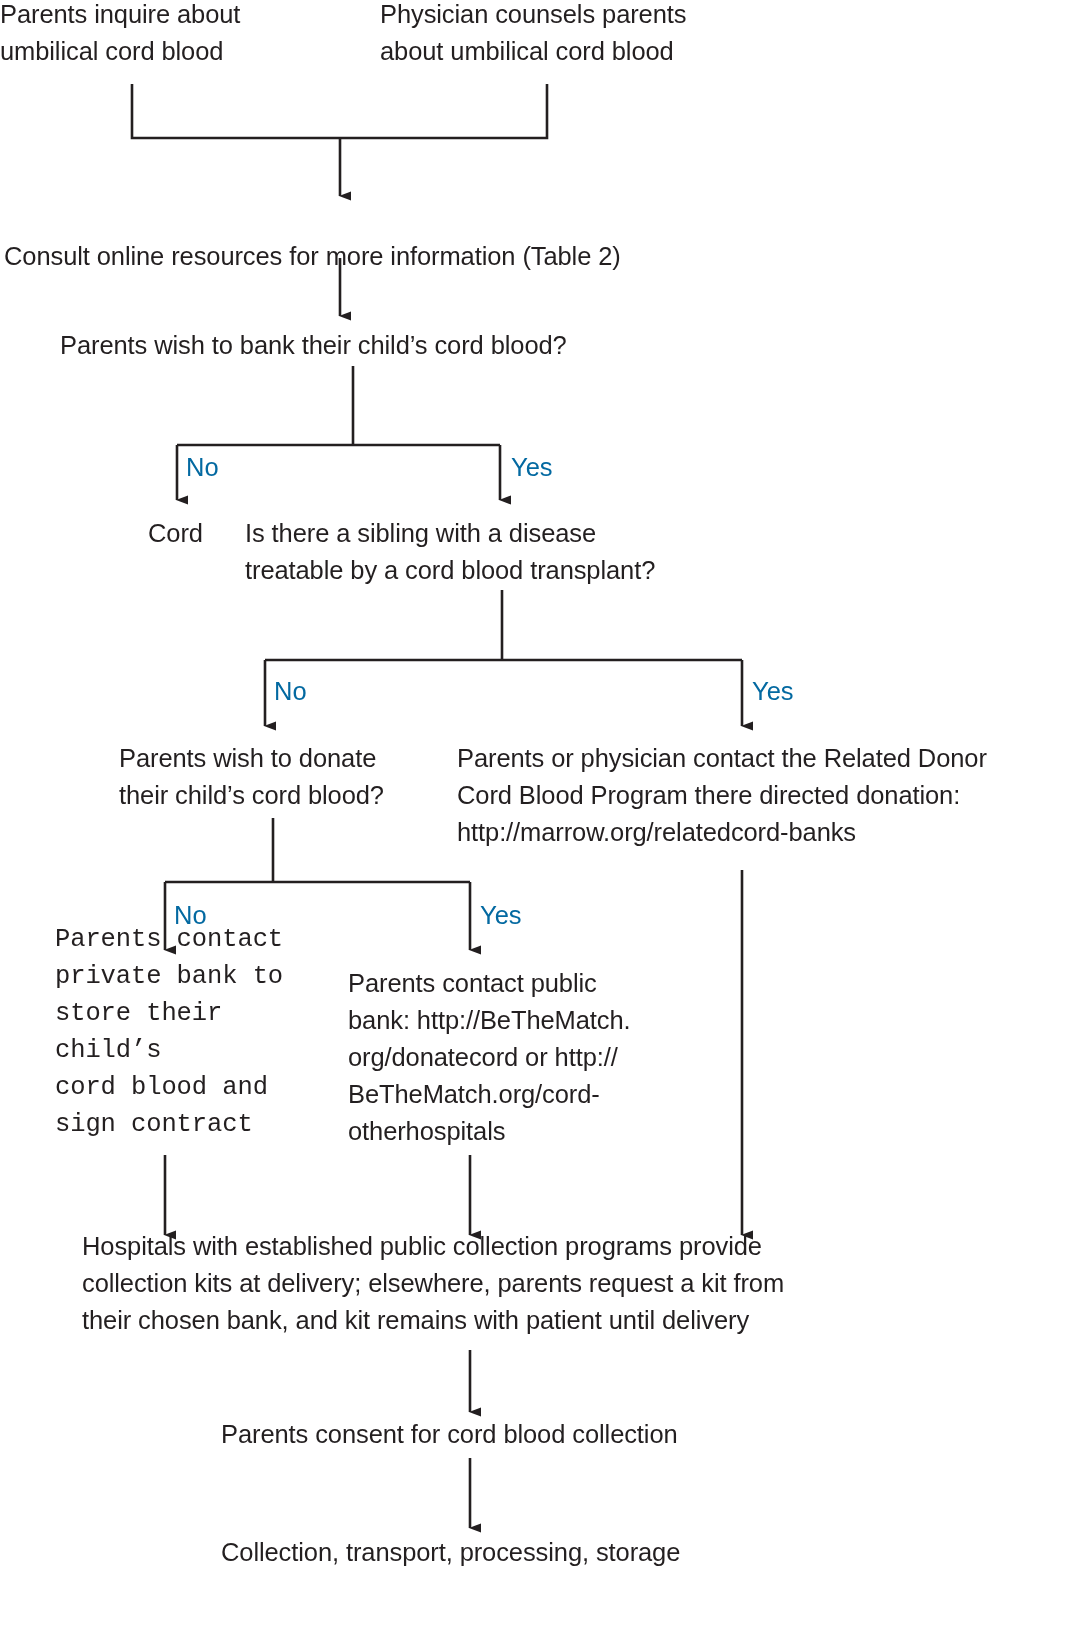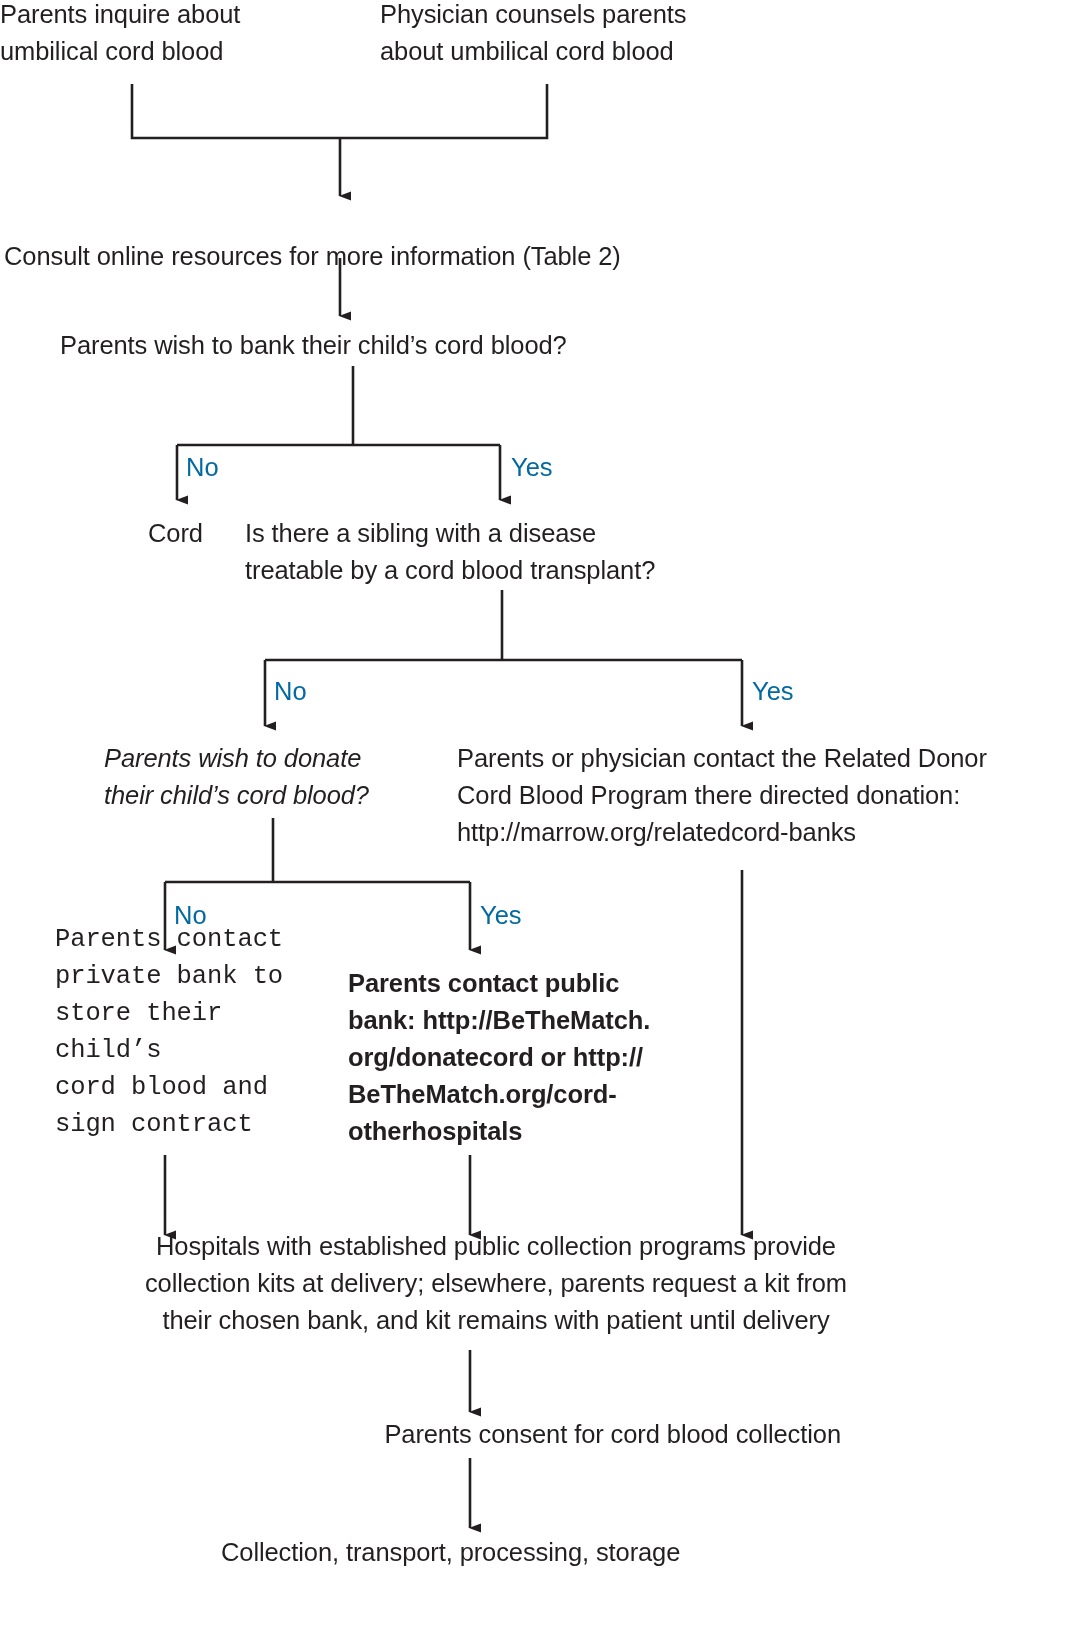--- a/index.html
+++ b/index.html
@@ -90,44 +90,44 @@
 
   <div class="node" style="left:4px; top:207px; width:760px;margin-top:31px;">Consult online resources for more information (Table 2)</div>
 
   <div class="node" style="left:60px; top:327px; width:700px;">Parents wish to bank their child’s cord blood?</div>
 
   <div class="node" style="left:148px; top:515px; width:140px;">Cord</div>
 
   <div class="node" style="left:245px; top:515px; width:560px;">Is there a sibling with a disease
 treatable by a cord blood transplant?</div>
 
-  <div class="node" style="left:104px; top:740px; width:330px;font-style:italic;">Parents wish to donate
+  <div class="node" style="left:119px; top:740px; width:330px;">Parents wish to donate
 their child’s cord blood?</div>
 
   <div class="node" style="left:457px; top:740px; width:612px;">Parents or physician contact the Related Donor
 Cord Blood Program there directed donation:
 http://marrow.org/relatedcord-banks</div>
 
   <div class="node" style="left:55px; top:921px; width:270px;font-family:Liberation Mono, monospace;">Parents contact
 private bank to
 store their child’s
 cord blood and
 sign contract</div>
 
-  <div class="node" style="left:348px; top:965px; width:330px;font-weight:bold;">Parents contact public
+  <div class="node" style="left:348px; top:965px; width:330px;">Parents contact public
 bank: http://BeTheMatch.
 org/donatecord or http://
 BeTheMatch.org/cord-
 otherhospitals</div>
 
-  <div class="node" style="left:96px; top:1228px; width:800px;text-align:center;">Hospitals with established public collection programs provide
+  <div class="node" style="left:82px; top:1228px; width:800px;">Hospitals with established public collection programs provide
 collection kits at delivery; elsewhere, parents request a kit from
 their chosen bank, and kit remains with patient until delivery</div>
 
-  <div class="node" style="left:221px; top:1416px; width:620px;text-align:right;">Parents consent for cord blood collection</div>
+  <div class="node" style="left:221px; top:1416px; width:620px;">Parents consent for cord blood collection</div>
 
   <div class="node" style="left:221px; top:1534px; width:620px;">Collection, transport, processing, storage</div>
 
   <div class="edge-label" style="left:186px; top:452px;">No</div>
 
   <div class="edge-label" style="left:511px; top:452px;">Yes</div>
 
   <div class="edge-label" style="left:274px; top:676px;">No</div>
 
   <div class="edge-label" style="left:752px; top:676px;">Yes</div>

